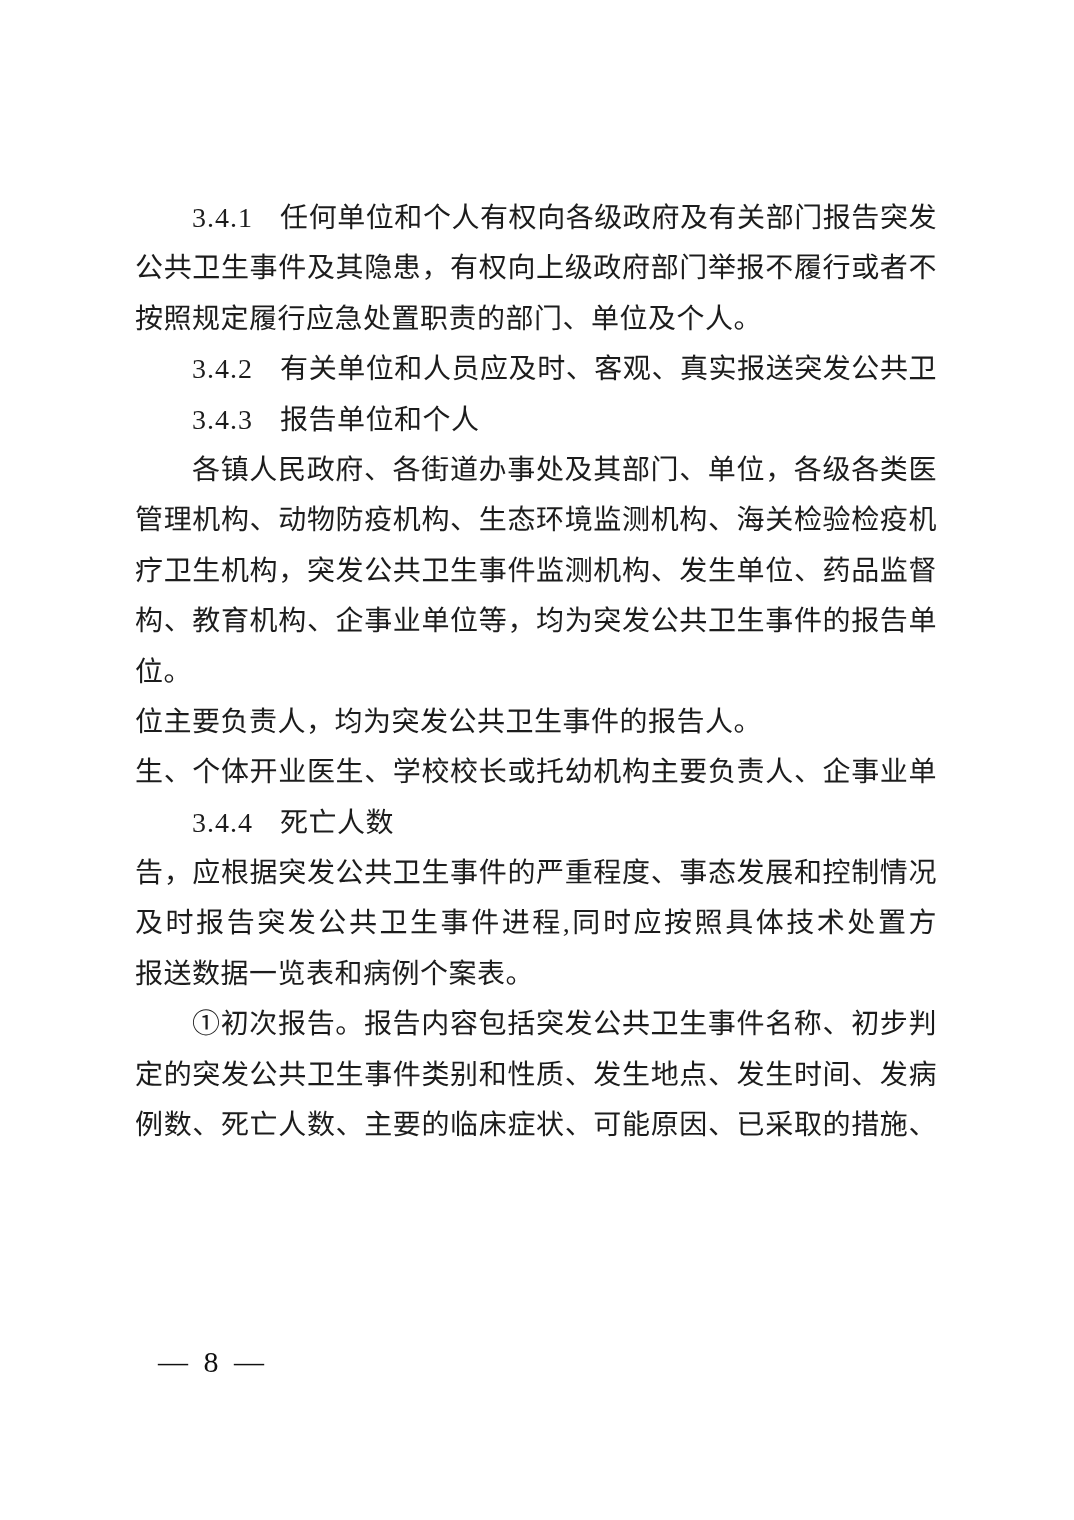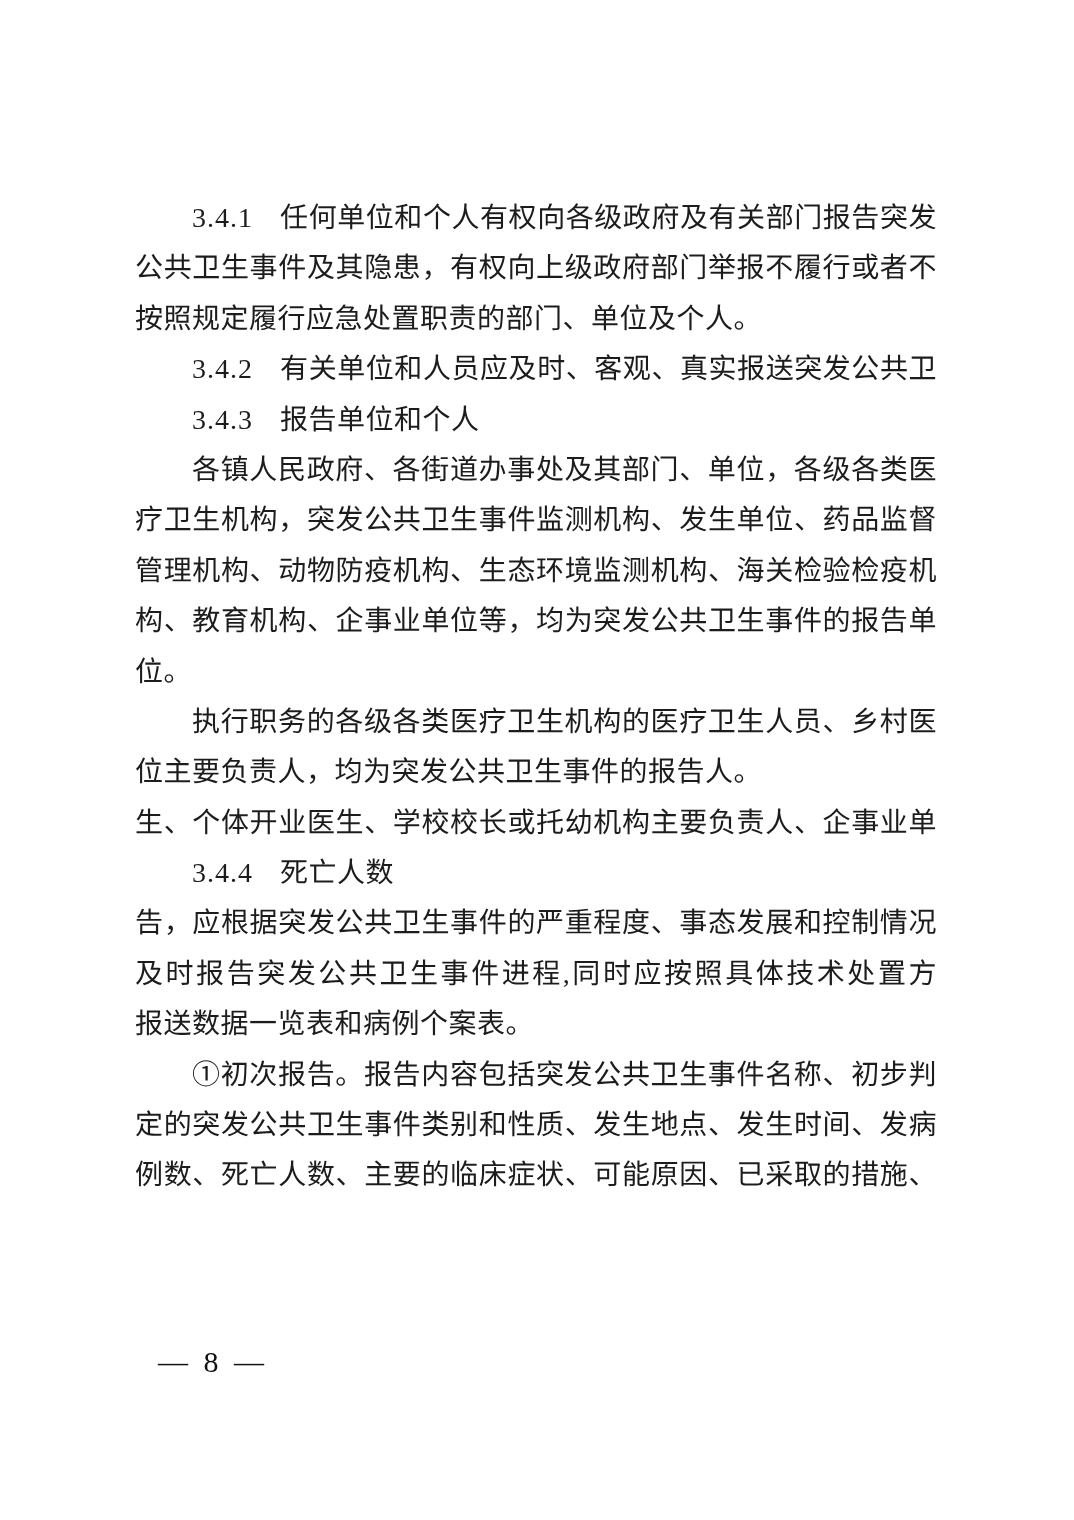--- a/index.html
+++ b/index.html
@@ -61,26 +61,25 @@
 
     <div class="line first justify"><span class="secnum">3.4.1</span><span>任何单位和个人有权向各级政府及有关部门报告突发</span></div>
     <div class="line justify"><span>公共卫生事件及其隐患，有权向上级政府部门举报不履行或者不</span></div>
     <div class="line"><span>按照规定履行应急处置职责的部门、单位及个人。</span></div>
 
     <div class="line first justify"><span class="secnum">3.4.2</span><span>有关单位和人员应及时、客观、真实报送突发公共卫</span></div>
 
     <div class="line first"><span class="secnum">3.4.3</span><span>报告单位和个人</span></div>
 
     <div class="line first justify"><span>各镇人民政府、各街道办事处及其部门、单位，各级各类医</span></div>
+    <div class="line justify"><span>管理机构、动物防疫机构、生态环境监测机构、海关检验检疫机</span></div>
     <div class="line justify"><span>疗卫生机构，突发公共卫生事件监测机构、发生单位、药品监督</span></div>
-    <div class="line justify"><span>管理机构、动物防疫机构、生态环境监测机构、海关检验检疫机</span></div>
     <div class="line justify"><span>构、教育机构、企事业单位等，均为突发公共卫生事件的报告单</span></div>
     <div class="line"><span>位。</span></div>
 
-    <div class="line first justify"><span>执行职务的各级各类医疗卫生机构的医疗卫生人员、乡村医</span></div>
     <div class="line"><span>位主要负责人，均为突发公共卫生事件的报告人。</span></div>
     <div class="line justify"><span>生、个体开业医生、学校校长或托幼机构主要负责人、企事业单</span></div>
 
     <div class="line first"><span class="secnum">3.4.4</span><span>死亡人数</span></div>
 
     <div class="line justify"><span>告，应根据突发公共卫生事件的严重程度、事态发展和控制情况</span></div>
     <div class="line justify"><span>及时报告突发公共卫生事件进程,同时应按照具体技术处置方案，</span></div>
     <div class="line"><span>报送数据一览表和病例个案表。</span></div>
 
     <div class="line first justify"><span>①初次报告。报告内容包括突发公共卫生事件名称、初步判</span></div>

